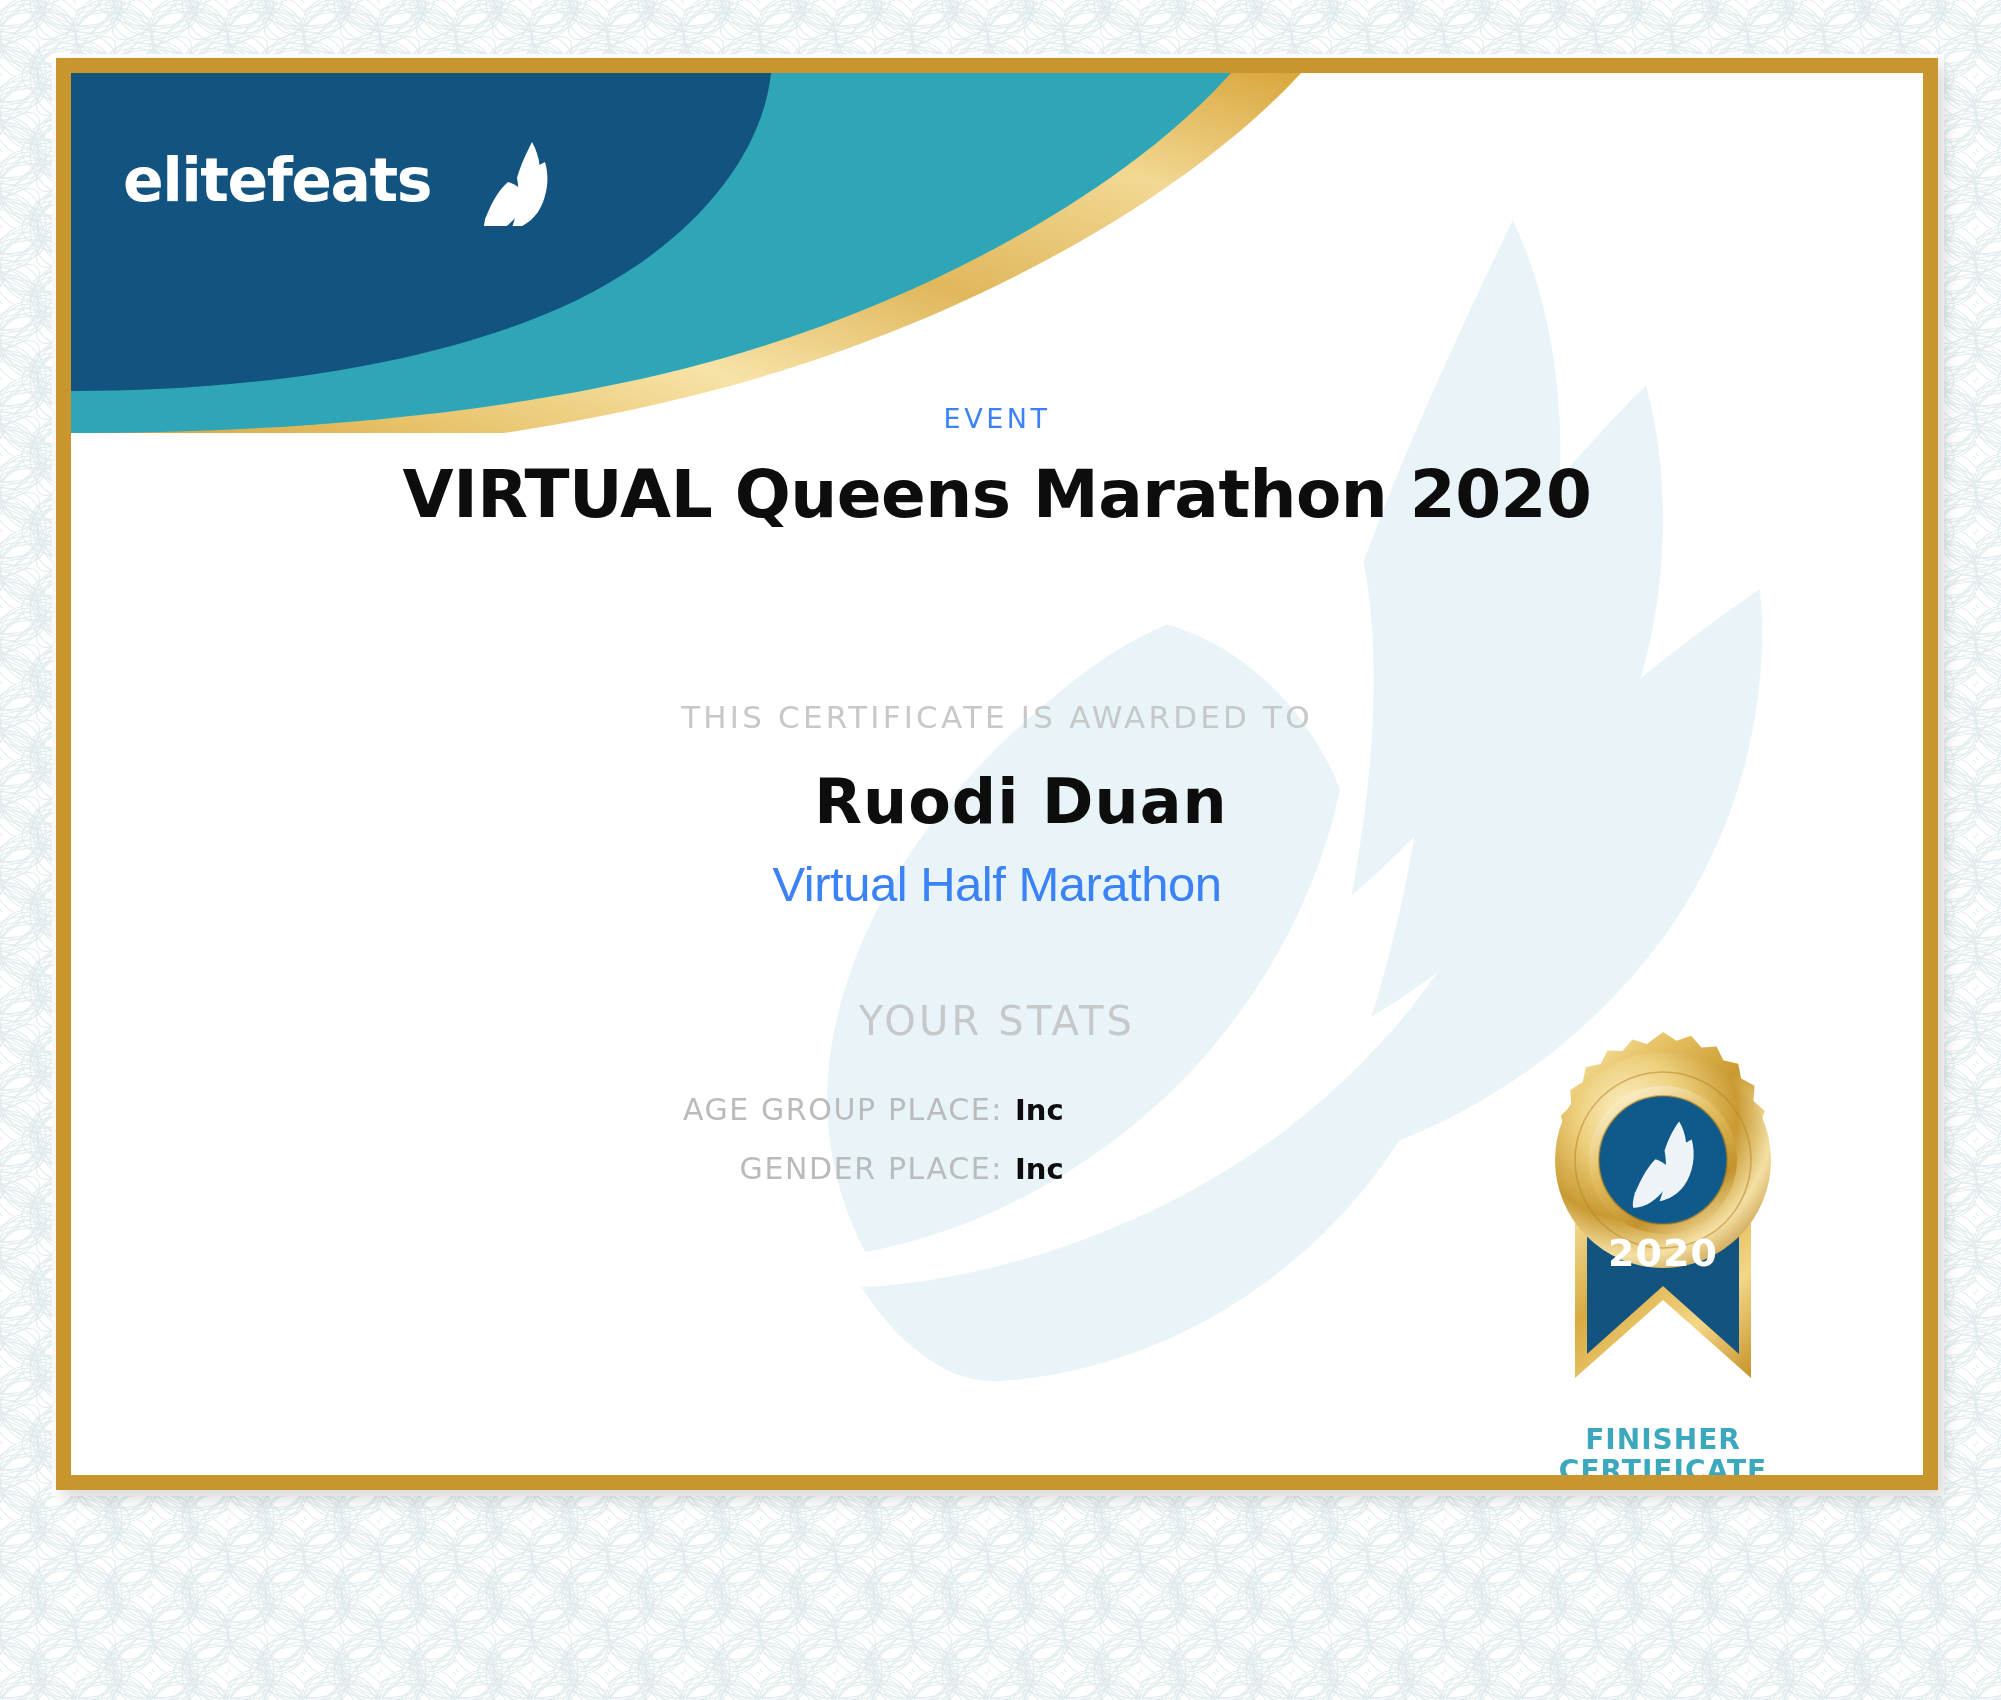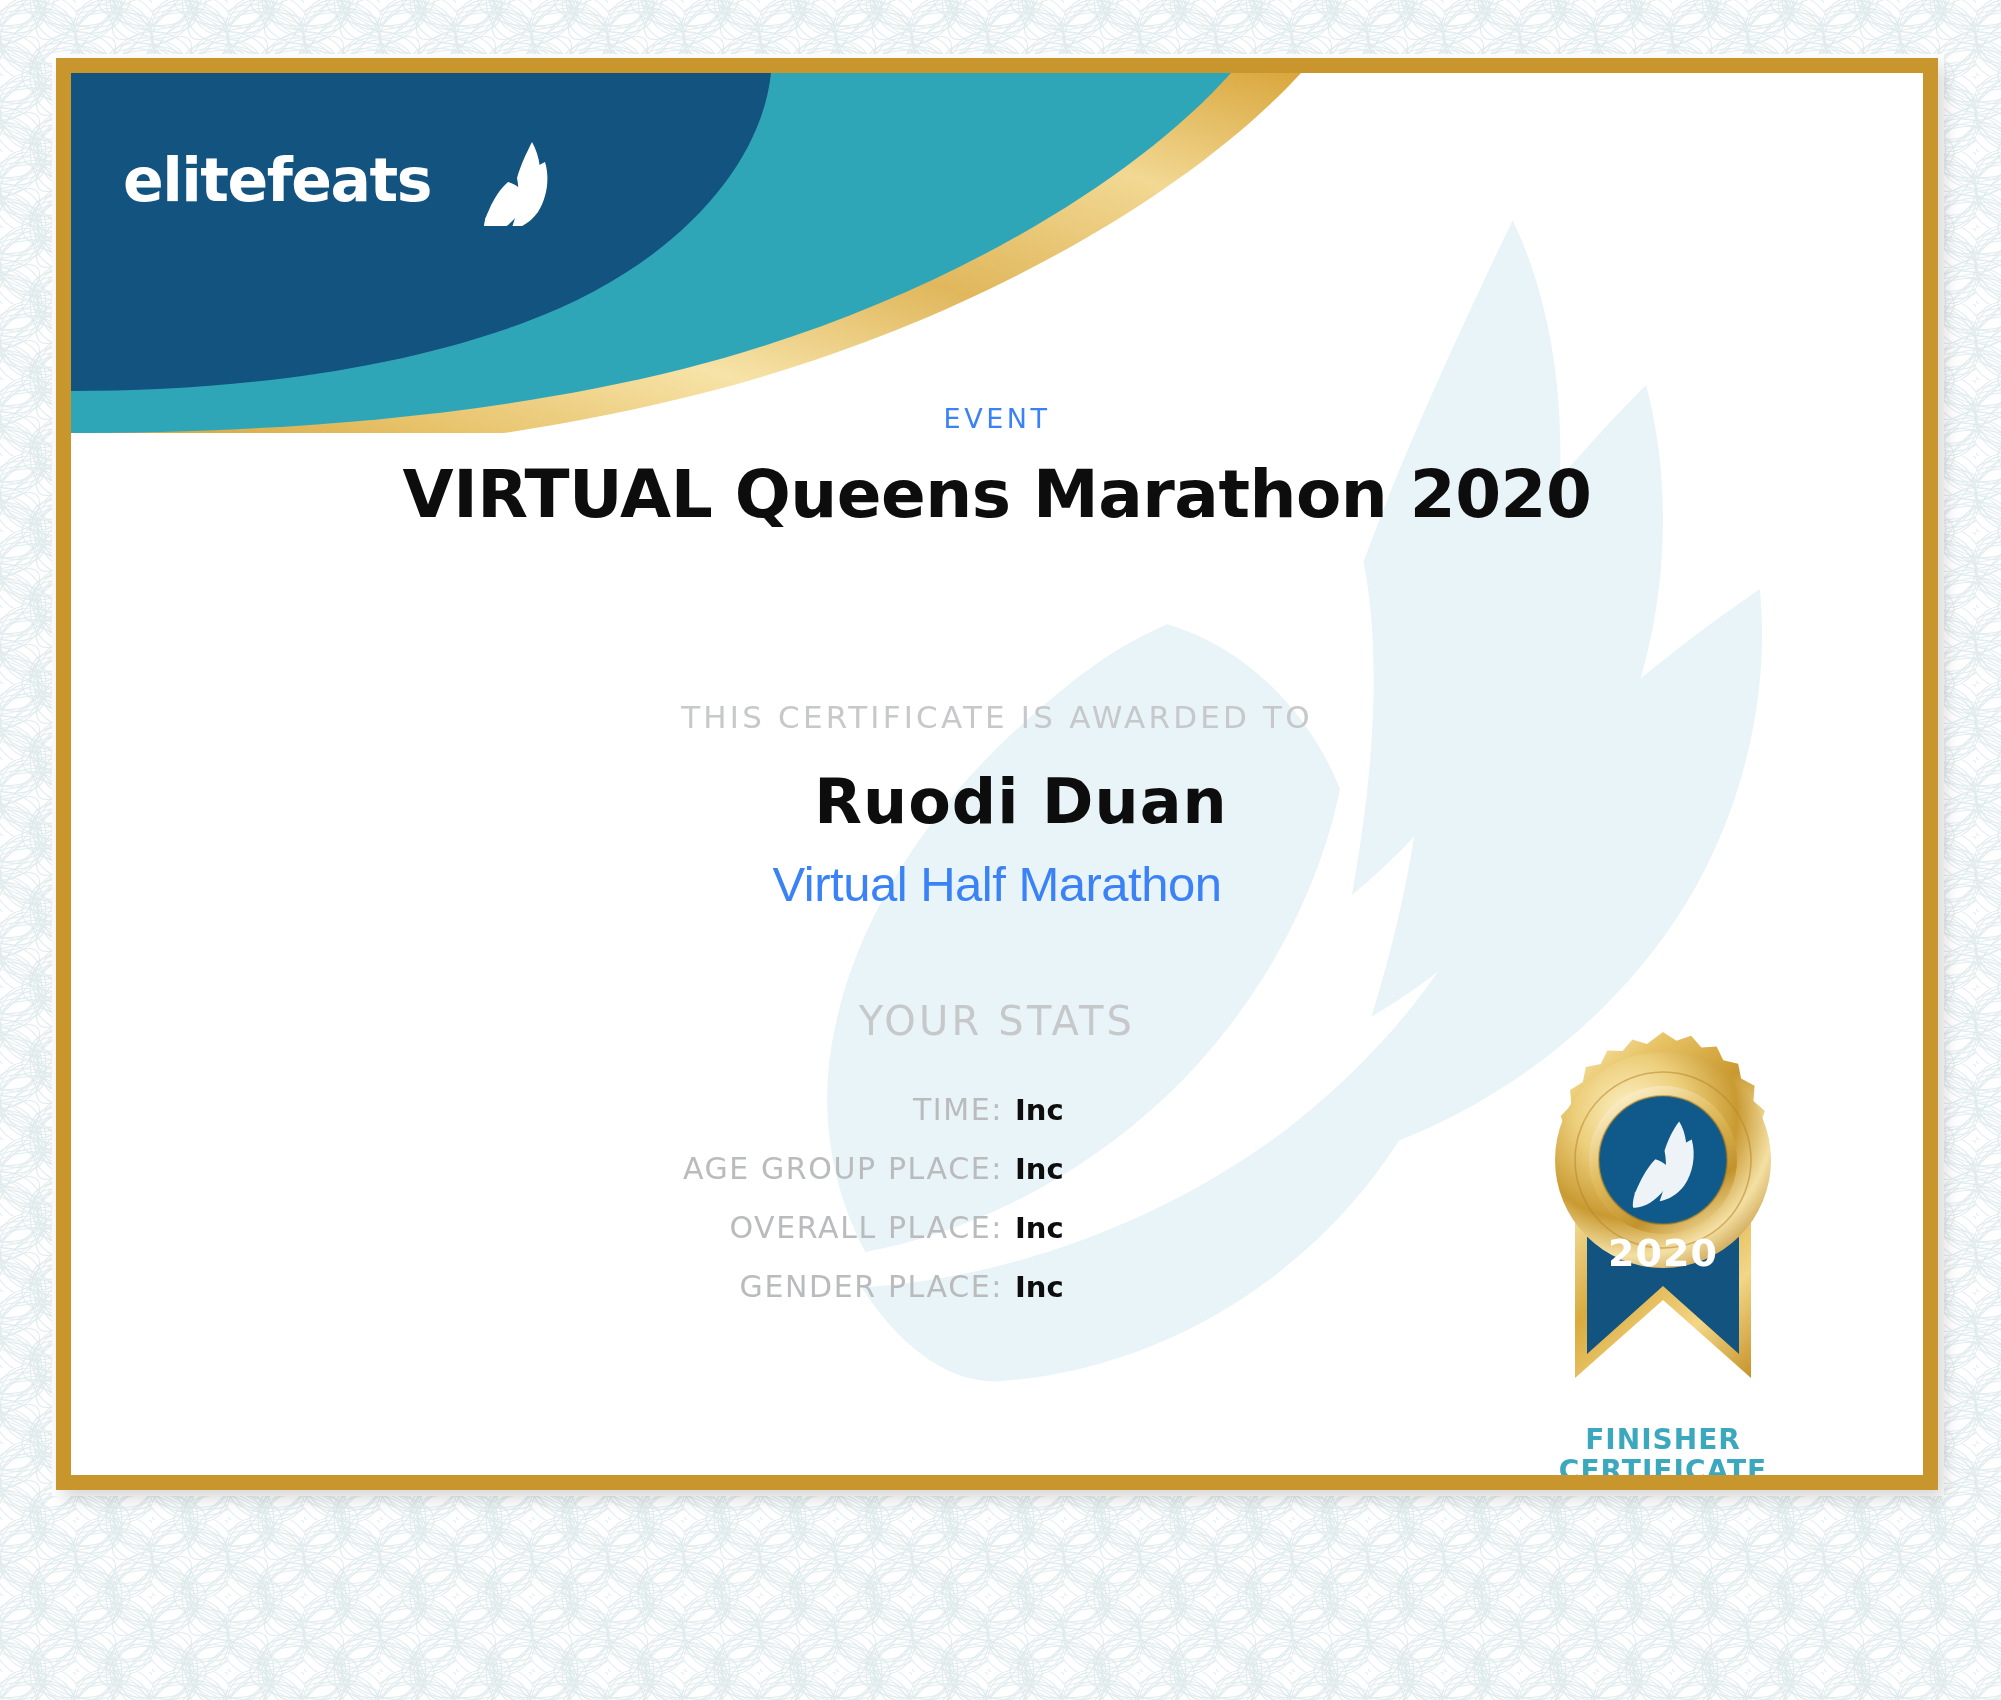--- a/index.html
+++ b/index.html
@@ -314,29 +314,21 @@
         <div id="awarded-label" class="field-label">THIS CERTIFICATE IS AWARDED TO</div>
 
         <div id="recipient-name">Ruodi  Duan</div>
 
         <div id="division-name">Virtual Half Marathon</div>
 
         <div id="stats-label" class="field-label">YOUR STATS</div>
 
         <div id="stats-list">
           <div class="stat-row">
-            <span class="stat-label">TIME:</span>
-            <span class="stat-value">Inc</span>
-          </div>
-          <div class="stat-row">
             <span class="stat-label">AGE GROUP PLACE:</span>
-            <span class="stat-value">Inc</span>
-          </div>
-          <div class="stat-row">
-            <span class="stat-label">OVERALL PLACE:</span>
             <span class="stat-value">Inc</span>
           </div>
           <div class="stat-row">
             <span class="stat-label">GENDER PLACE:</span>
             <span class="stat-value">Inc</span>
           </div>
         </div>
       </div>
 
       <div id="finisher-seal">

